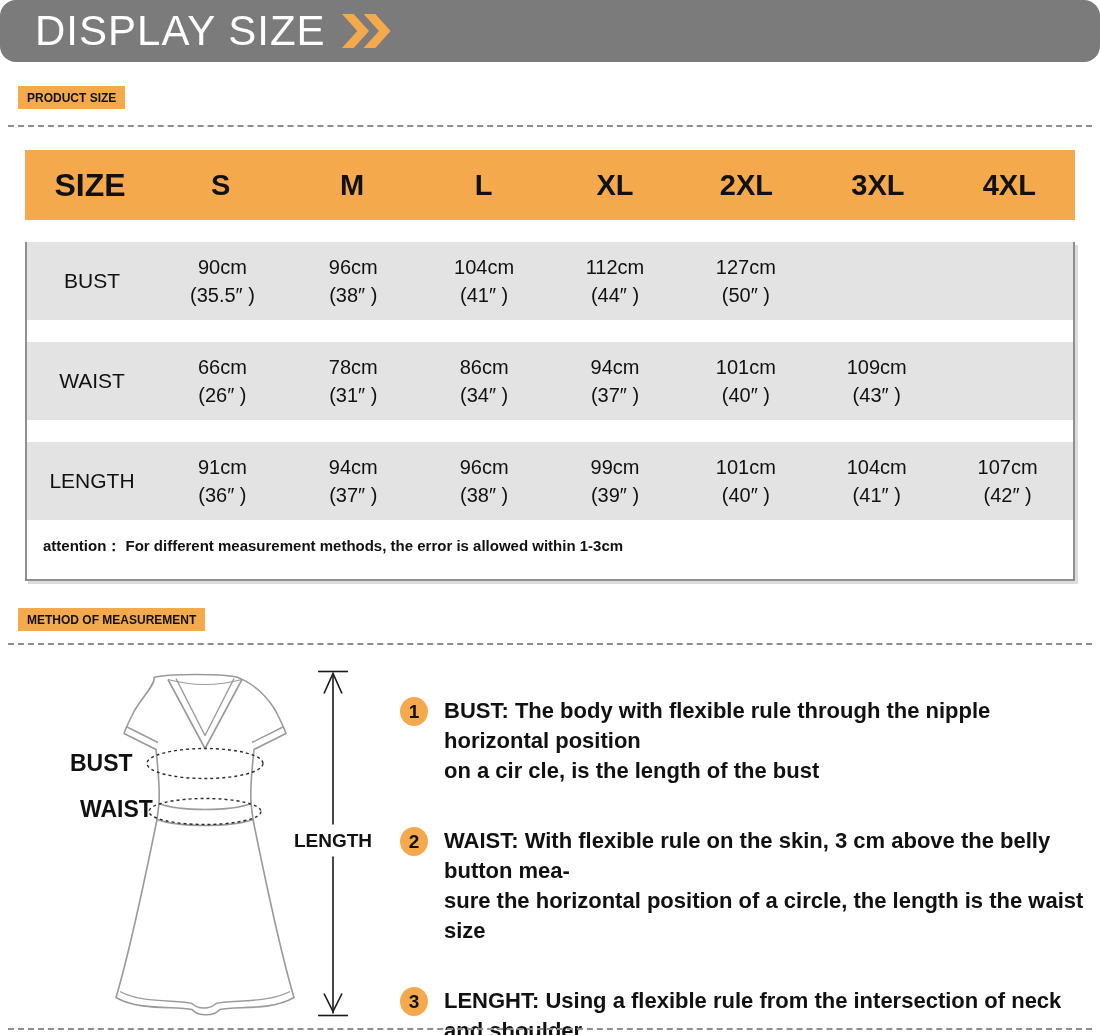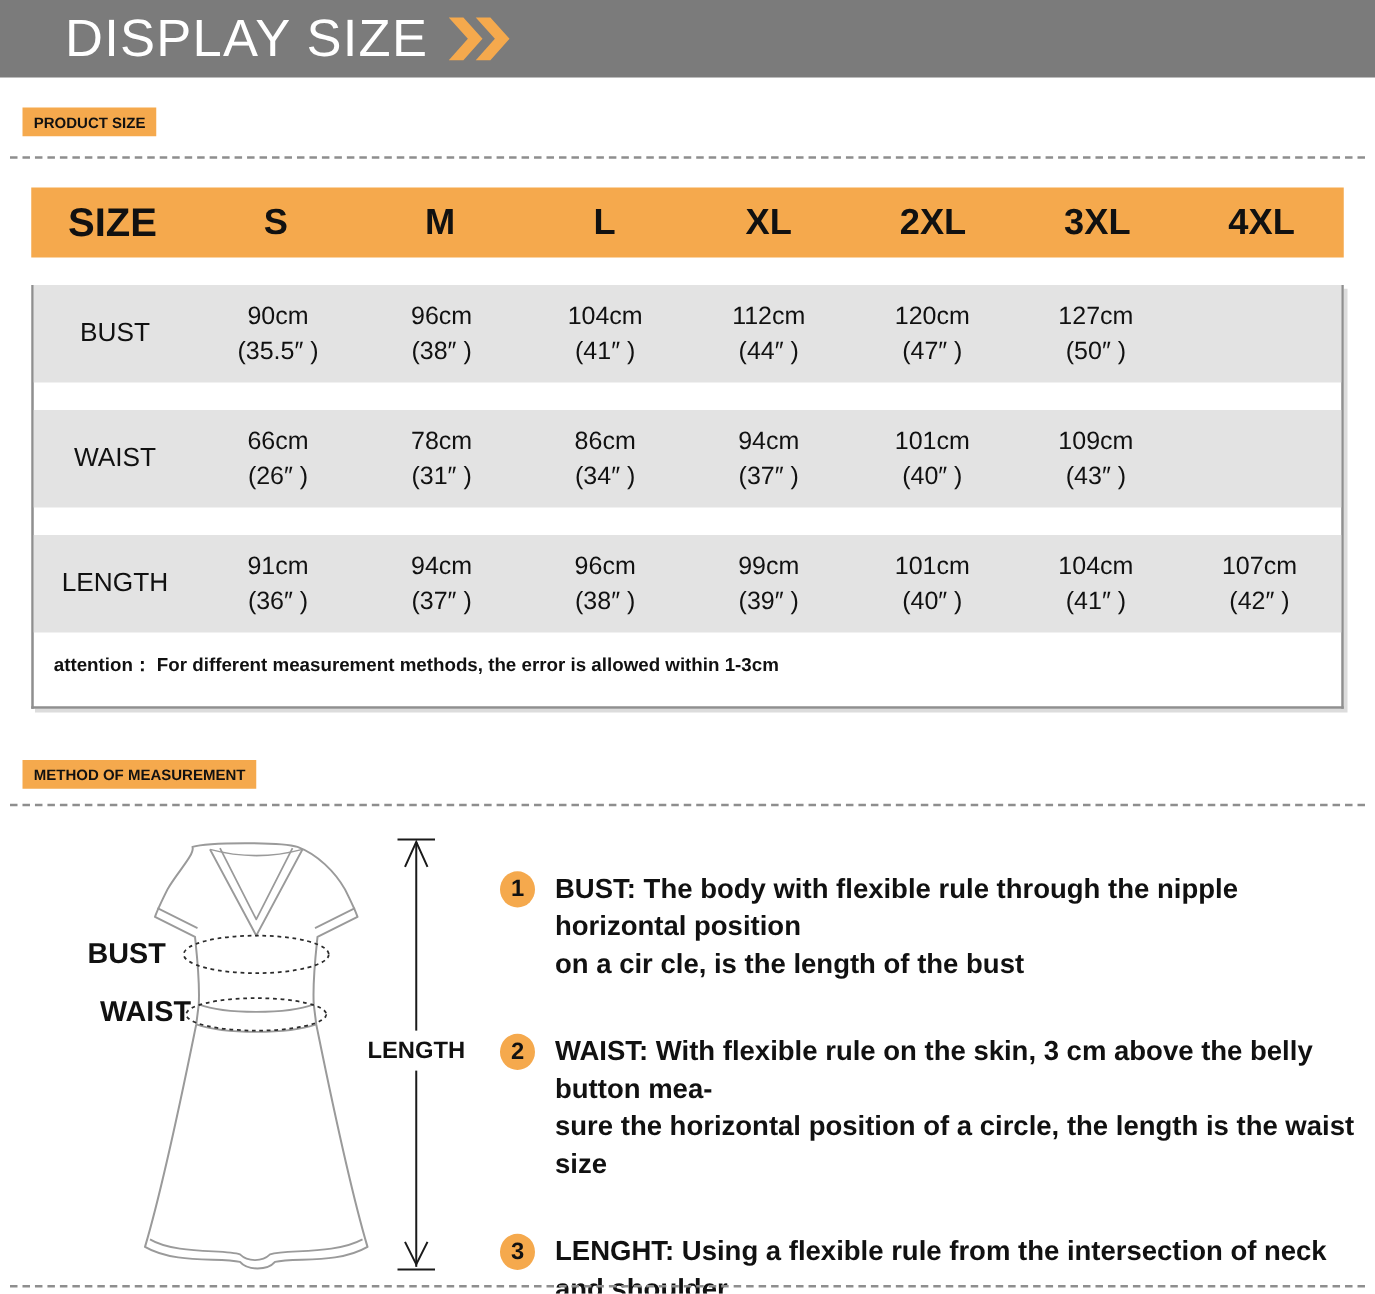--- a/index.html
+++ b/index.html
@@ -1,39 +1,39 @@
 <!DOCTYPE html>
 <html><head>
 <meta charset="utf-8">
 <style>
   html,body{margin:0;padding:0;background:#fff;}
   .page{position:relative;width:1100px;height:1035px;background:#fff;overflow:hidden;
         font-family:"Liberation Sans",sans-serif;color:#111;}
 
   
   .topbar{position:absolute;top:0;left:0;width:1100px;height:62px;background:#7b7b7b;
-          display:flex;align-items:center;padding-left:52px;box-sizing:border-box;gap:16px;}
+          display:flex;align-items:center;padding-left:35px;box-sizing:border-box;gap:16px;border-radius:16px;}
   .topbar-title{color:#fff;font-size:42px;font-weight:400;letter-spacing:1px;line-height:1;}
   .chevrons{width:54px;height:36px;flex:none;}
 
   
   .tag{position:absolute;left:18px;background:#F5A94D;color:#111;font-weight:700;
        font-size:12px;line-height:1;padding:6px 9px 5px;}
   .tag-product{top:86px;}
   .tag-method{top:608px;}
 
   
   .dash{position:absolute;left:8px;right:8px;border-top:2px dashed #8e8e8e;height:0;}
   .dash-1{top:125px;}
   .dash-2{top:643px;}
   .dash-3{top:1028px;}
 
   
   .size-table{position:absolute;left:25px;top:150px;width:1050px;}
-  .thead{display:grid;grid-template-columns:130px repeat(7,1fr);height:56px;
+  .thead{display:grid;grid-template-columns:130px repeat(7,1fr);height:70px;
          background:#F5A94D;align-items:center;}
   .th{text-align:center;font-weight:700;font-size:29px;}
   .th-size{font-size:32px;}
   .tbody{border:2px solid #8f8f8f;border-top:none;background:#fff;box-shadow:3px 3px 0 #dcdcdc;}
   .trow{display:grid;grid-template-columns:130px repeat(7,1fr);height:78px;background:#E3E3E3;
         align-items:center;margin-top:22px;}
   .tlabel{text-align:center;font-size:21px;}
   .tcell{text-align:center;font-size:20px;line-height:28px;white-space:pre-line;}
   .attention{padding:17px 16px 23px;font-size:15px;font-weight:700;}
 
@@ -81,22 +81,20 @@
       <div class="trow">
         <div class="tlabel">BUST</div>
         <div class="tcell">90cm
 (35.5″ )</div>
         <div class="tcell">96cm
 (38″ )</div>
         <div class="tcell">104cm
 (41″ )</div>
         <div class="tcell">112cm
 (44″ )</div>
-        <div class="tcell">120cm
-(47″ )</div>
         <div class="tcell">127cm
 (50″ )</div>
       </div>
       <div class="trow">
         <div class="tlabel">WAIST</div>
         <div class="tcell">66cm
 (26″ )</div>
         <div class="tcell">78cm
 (31″ )</div>
         <div class="tcell">86cm

